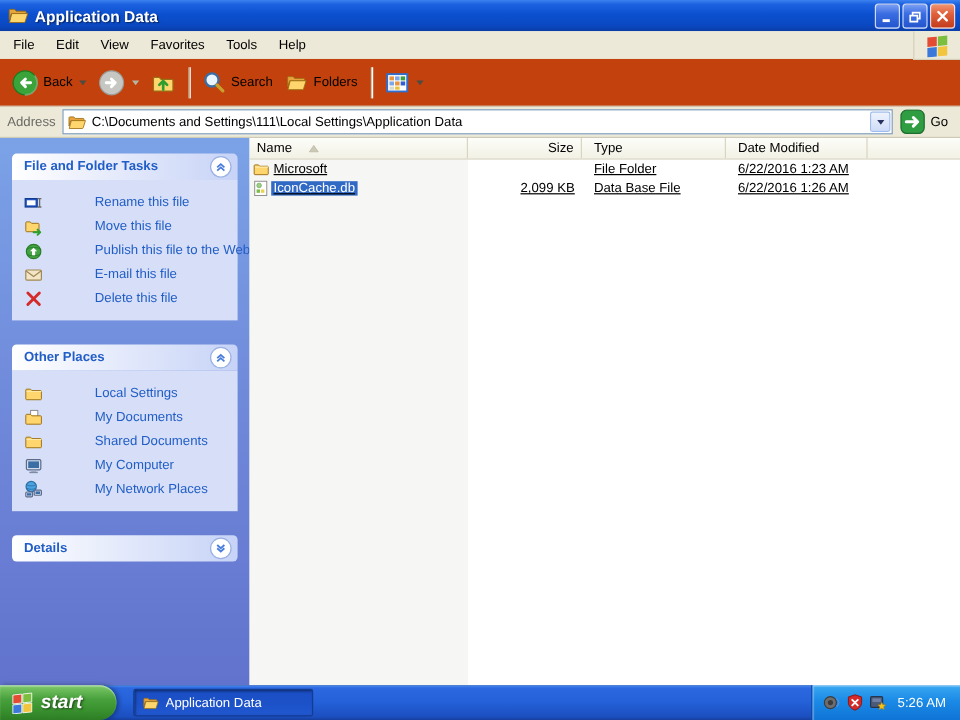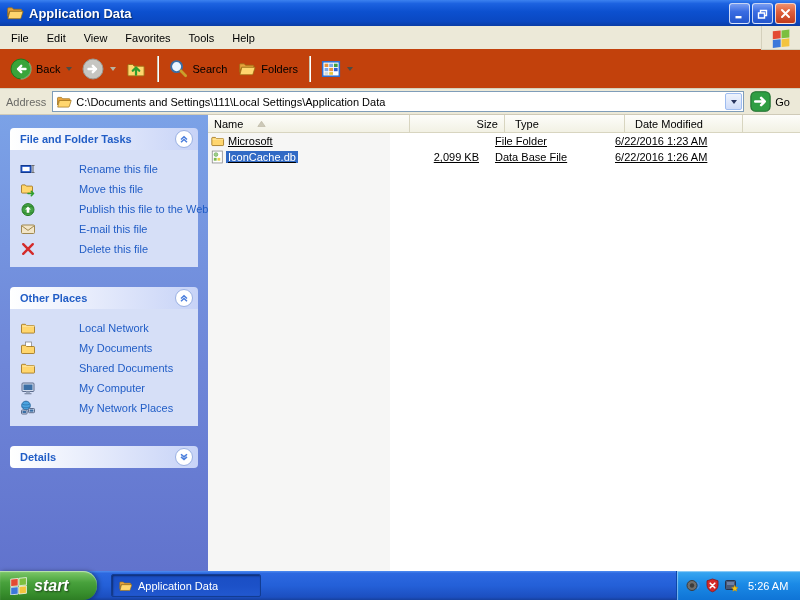--- a/index.html
+++ b/index.html
@@ -60,21 +60,21 @@
   .task{display:flex;align-items:center;gap:7px;height:20px;}
   .task .tl{color:#215dc6;white-space:nowrap;margin-left:36px;}
   .i16{width:16px;height:16px;flex:0 0 auto;}
   
   .filearea{flex:1;position:relative;background:#fff;overflow:hidden;}
   .coltint{position:absolute;left:0;top:17px;bottom:0;width:182px;background:#f6f6f5;}
   .hdrow{position:relative;display:flex;height:17px;background:linear-gradient(180deg,#fdfdfa 0%,#f2f1e4 100%);
     border-bottom:1px solid #d8d5c0;z-index:2;}
   .hcell{box-sizing:border-box;border-right:1px solid #d8d5c0;display:flex;align-items:center;
     padding:0 6px;color:#000;}
-  .hcell.name{width:202px;}
+  .hcell.name{width:182px;}
   .hcell.size{width:95px;justify-content:flex-end;}
   .hcell.type{width:120px;padding-left:10px;}
   .hcell.date{width:118px;padding-left:10px;}
   .hcell.fill{flex:1;border-right:none;}
   .sortarrow{margin-left:14px;}
   .rows{position:relative;z-index:1;}
   .row{display:flex;height:16px;align-items:center;text-decoration:underline;}
   .cell{box-sizing:border-box;display:flex;align-items:center;overflow:hidden;white-space:nowrap;}
   .cell.name{width:182px;padding-left:2px;gap:1px;}
   .cell.size{width:95px;justify-content:flex-end;padding-right:6px;}
@@ -290,21 +290,21 @@
                   <path d="M2 5.5L5 2.8l3 2.7M2 8.2L5 5.5l3 2.7" fill="none" stroke="#4a7edc" stroke-width="1.5"></path>
                 </svg>
             </div>
           </div>
           <div class="panel-bd">
             <div class="task">
               <svg class="i16" viewBox="0 0 16 16">
                 <path d="M1.5 5c0-.4.3-.7.7-.7h3.2l1.2 1.2h7.2c.4 0 .7.3.7.7v6.2c0 .4-.3.7-.7.7H2.2c-.4 0-.7-.3-.7-.7z" fill="#ffd66e" stroke="#9c6f14" stroke-width=".8"></path>
                 <path d="M2.2 6.2h12.3" stroke="#ffe9a8" stroke-width=".9"></path>
               </svg>
-              <span class="tl">Local Network</span>
+              <span class="tl">Local Settings</span>
             </div>
             <div class="task">
               <svg class="i16" viewBox="0 0 16 16">
                 <rect x="5.5" y="2" width="6" height="7" fill="#fff" stroke="#8a8a8a" stroke-width=".8"></rect>
                 <path d="M1.5 6c0-.4.3-.7.7-.7h3.2l1.2 1.2h7.2c.4 0 .7.3.7.7v5.6c0 .4-.3.7-.7.7H2.2c-.4 0-.7-.3-.7-.7z" fill="#ffd66e" stroke="#9c6f14" stroke-width=".8"></path>
               </svg>
               <span class="tl">My Documents</span>
             </div>
             <div class="task">
               <svg class="i16" viewBox="0 0 16 16">

